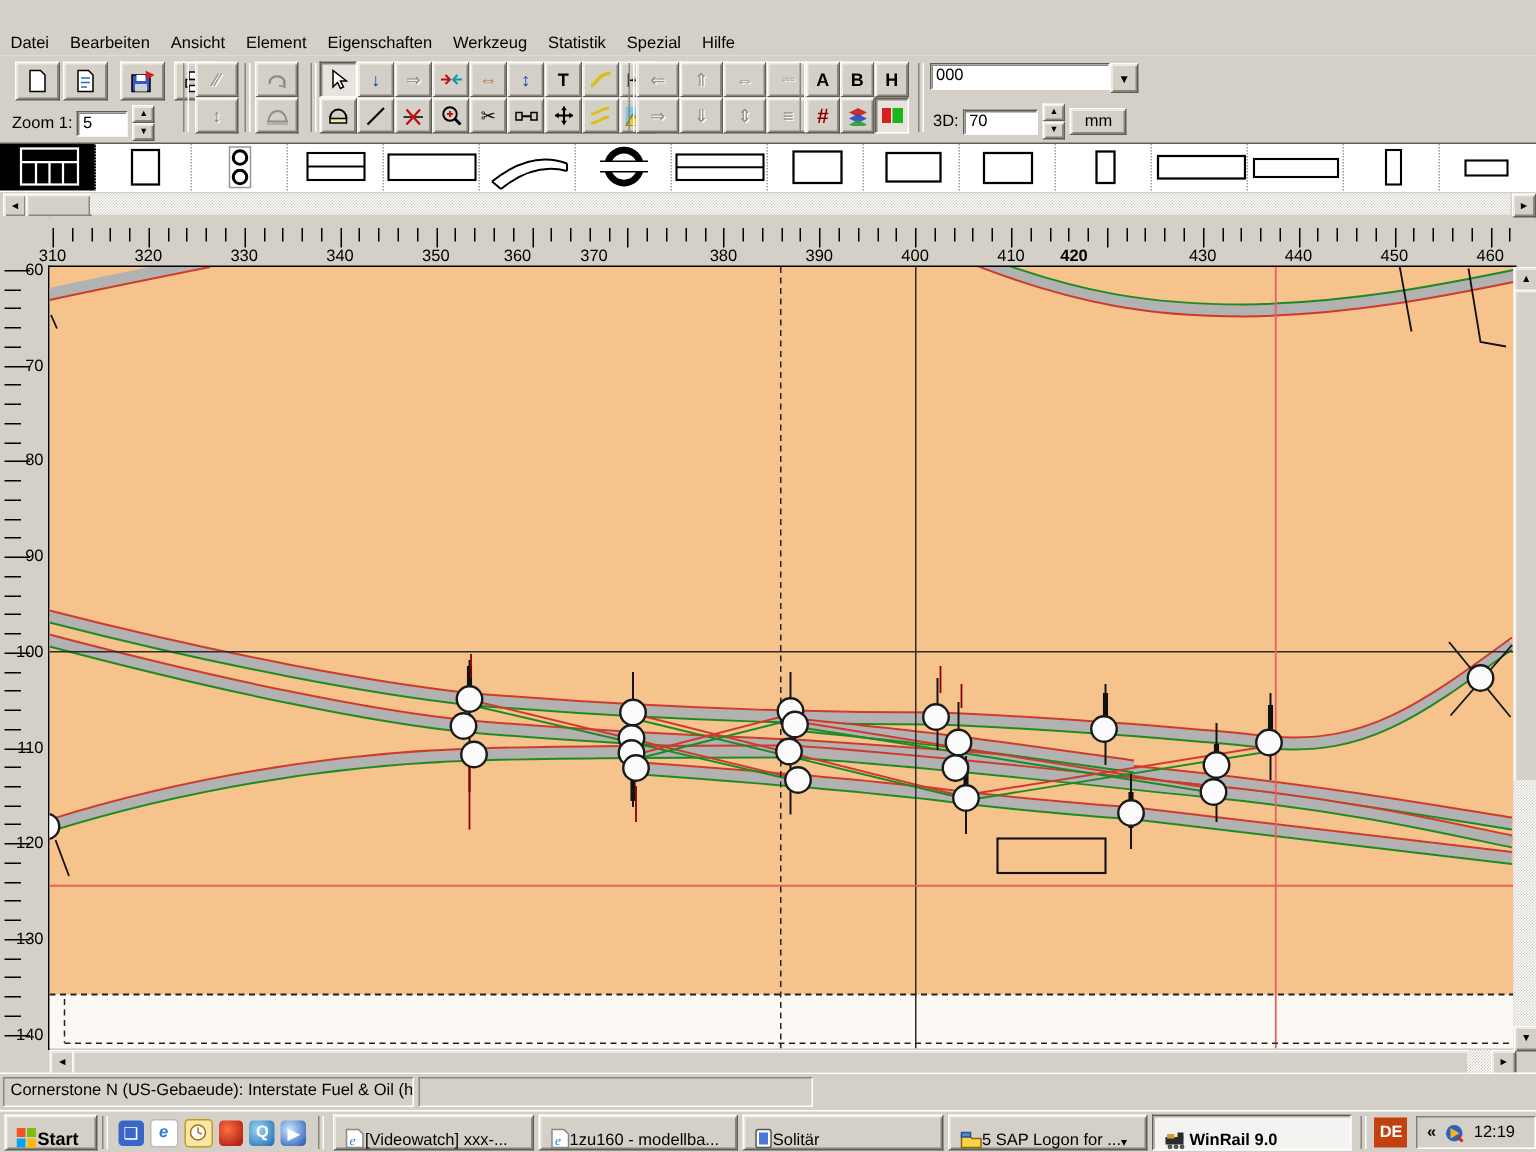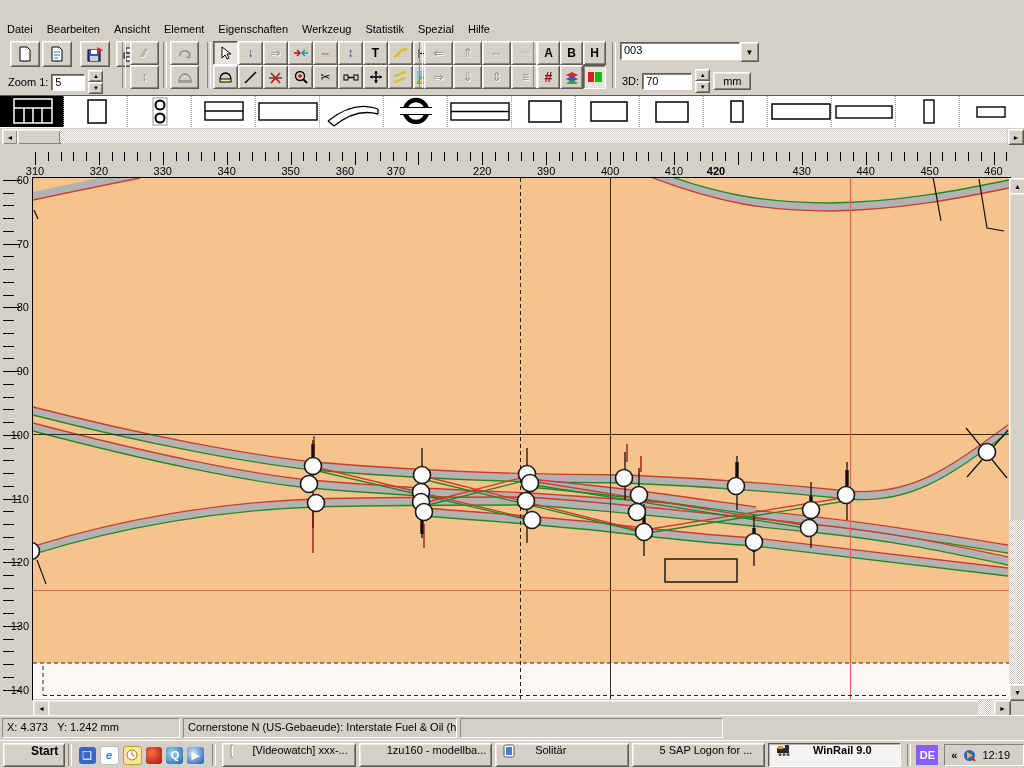--- a/index.html
+++ b/index.html
@@ -67,21 +67,21 @@
   
   .sb{background:#d4d0c8;}
   
   #statusbar{left:0;top:715px;width:1024px;height:24px;background:#d4d0c8;display:flex;
     align-items:center;gap:3px;padding-left:2px;box-sizing:border-box;border-top:1px solid #fff;}
   .status-pane{height:18px;line-height:17px;padding:0 4px;border:1px solid;
     border-color:#8a867e #fff #fff #8a867e;white-space:nowrap;overflow:hidden;}
   
   #taskbar{left:0;top:740px;width:1024px;height:28px;background:#d4d0c8;border-top:1px solid #fff;
     display:flex;align-items:center;}
-  .task-btn{height:22px;display:flex;align-items:flex-start;gap:20px;padding:0 7px;margin-left:3px;
+  .task-btn{height:22px;display:flex;align-items:flex-end;gap:0;padding:0 7px;margin-left:3px;
     width:118px;overflow:hidden;white-space:nowrap;font-size:11px;}
   .task-active{background:#f4f3f1;border-color:#5f5c55 #fff #fff #5f5c55;
     box-shadow:inset 1px 1px 0 #b8b4ac;font-weight:bold;}
   .ql-icon{width:17px;height:17px;border-radius:3px;margin-left:4px;display:flex;
     align-items:center;justify-content:center;font-size:11px;font-weight:bold;color:#fff;}
   .tsep{width:2px;height:22px;border-left:1px solid #8a867e;border-right:1px solid #fff;margin:0 3px;}
 </style>
 </head>
 <body>
 
@@ -269,21 +269,21 @@
       <span class="tbtn w21 btn3d pressed">
         <svg width="14" height="10">
             <rect x="0" y="0" width="6" height="10" fill="#d82020"></rect>
             <rect x="7" y="0" width="7" height="10" fill="#18b818"></rect>
           </svg>
         </span>
     </div>
     <span class="vsep" style="left:612px;"></span>
 
     <div class="grp" style="left:620px;top:5px;">
-      <span class="field" style="width:112px;height:14px;">003</span>
+      <span class="field" style="width:112px;height:14px;">000</span>
       <span class="btn3d sb-btn" style="width:17px;height:18px;font-size:8px;">▼</span>
     </div>
     <div class="grp" style="left:622px;top:32px;align-items:center;gap:3px;">
       <span>3D:</span>
       <span class="field" style="width:42px;height:13px;">70</span>
       <span class="spin">
         <span class="btn3d">▲</span>
         <span class="btn3d">▼</span>
         </span>
       <span class="btn3d" style="padding:2px 9px;">mm</span>
@@ -435,21 +435,21 @@
       <div class="tick" style="left: 347.06px; height: 9px;"></div>
       <div class="tick" style="left: 359.84px; height: 9px;"></div>
       <div class="tick" style="left: 372.62px; height: 9px;"></div>
       <div class="tick" style="left: 385.4px; height: 13px;"></div>
       <div class="lbl" style="left: 363px;">370</div>
       <div class="tick" style="left: 398.18px; height: 9px;"></div>
       <div class="tick" style="left: 410.96px; height: 9px;"></div>
       <div class="tick" style="left: 423.74px; height: 9px;"></div>
       <div class="tick" style="left: 436.52px; height: 9px;"></div>
       <div class="tick" style="left: 449.3px; height: 13px;"></div>
-      <div class="lbl" style="left: 449.3px;">220</div>
+      <div class="lbl" style="left: 449.3px;">380</div>
       <div class="tick" style="left: 462.08px; height: 9px;"></div>
       <div class="tick" style="left: 474.86px; height: 9px;"></div>
       <div class="tick" style="left: 487.64px; height: 9px;"></div>
       <div class="tick" style="left: 500.42px; height: 9px;"></div>
       <div class="tick" style="left: 513.2px; height: 13px;"></div>
       <div class="lbl" style="left: 513.2px;">390</div>
       <div class="tick" style="left: 525.98px; height: 9px;"></div>
       <div class="tick" style="left: 538.76px; height: 9px;"></div>
       <div class="tick" style="left: 551.54px; height: 9px;"></div>
       <div class="tick" style="left: 564.32px; height: 9px;"></div>
@@ -661,22 +661,20 @@
 
   <div class="abs sb" style="left:33px;top:700px;width:976px;height:15px;">
     <div class="abs btn3d sb-btn" style="left:0;top:0;width:15px;height:15px;">◄</div>
     <div class="abs btn3d" style="left:15px;top:0;width:930px;height:15px;"></div>
     <div class="abs dither" style="left:945px;top:0;width:16px;height:15px;"></div>
     <div class="abs btn3d sb-btn" style="left:961px;top:0;width:15px;height:15px;">►</div>
   </div>
   <div class="abs" style="left:0;top:700px;width:33px;height:15px;background:#d4d0c8;"></div>
 
   <div class="abs" id="statusbar">
-    <span class="status-pane" style="width:168px;">
-      <span>X: 4.373</span>&nbsp;&nbsp;&nbsp;<span>Y: 1.242 mm</span></span>
     <span class="status-pane" style="width:264px;">Cornerstone N (US-Gebaeude): Interstate Fuel &amp; Oil (horz.</span>
     <span class="status-pane" style="width:253px;"></span>
   </div>
 
   <div class="abs" id="taskbar">
     <span class="task-btn btn3d" style="width:46px;font-weight:bold;font-size:12px;">
       <svg width="14" height="14">
           <rect x="0" y="0" width="6" height="6" fill="#f35325"></rect>
           <rect x="7" y="0" width="6" height="6" fill="#81bc06"></rect>
           <rect x="0" y="7" width="6" height="6" fill="#05a6f0"></rect>
@@ -731,21 +729,21 @@
           <rect x="1" y="4" width="12" height="5" fill="#2a2a2a"></rect>
           <rect x="9" y="1" width="4" height="4" fill="#2a2a2a"></rect>
           <rect x="2" y="2" width="5" height="3" fill="#c8a030"></rect>
           <circle cx="4" cy="10.5" r="1.6" fill="#555"></circle>
           <circle cx="8" cy="10.5" r="1.6" fill="#555"></circle>
           <circle cx="12" cy="10.5" r="1.6" fill="#555"></circle>
         </svg>
       <span>WinRail 9.0</span>
       </span>
     <span class="tsep" style="margin-left:6px;"></span>
-    <span style="display:inline-flex;align-items:center;justify-content:center;width:22px;height:20px;background:#8b5cf6;color:#fff;font-weight:bold;margin-left:2px;">DE</span>
+    <span style="display:inline-flex;align-items:center;justify-content:center;width:22px;height:20px;background:#c2410c;color:#fff;font-weight:bold;margin-left:2px;">DE</span>
     <span class="sunken" style="display:inline-flex;align-items:center;height:20px;margin-left:6px;padding:0 6px;gap:6px;width:66px;">
       <span style="font-weight:bold;">«</span>
       <svg width="13" height="13">
           <circle cx="6.5" cy="6.5" r="5.5" fill="#2a62c0"></circle>
           <path d="M4,3 l6,3.5 -6,3.5z" fill="#ffb020"></path>
           <path d="M9,9 l3,3" stroke="#c03010" stroke-width="2"></path>
         </svg>
       <span>12:19</span>
       </span>
   </div>

